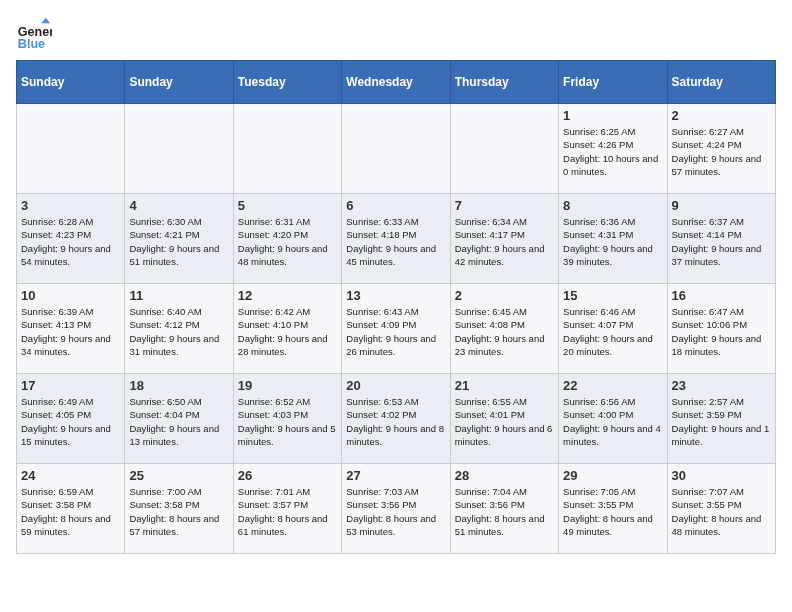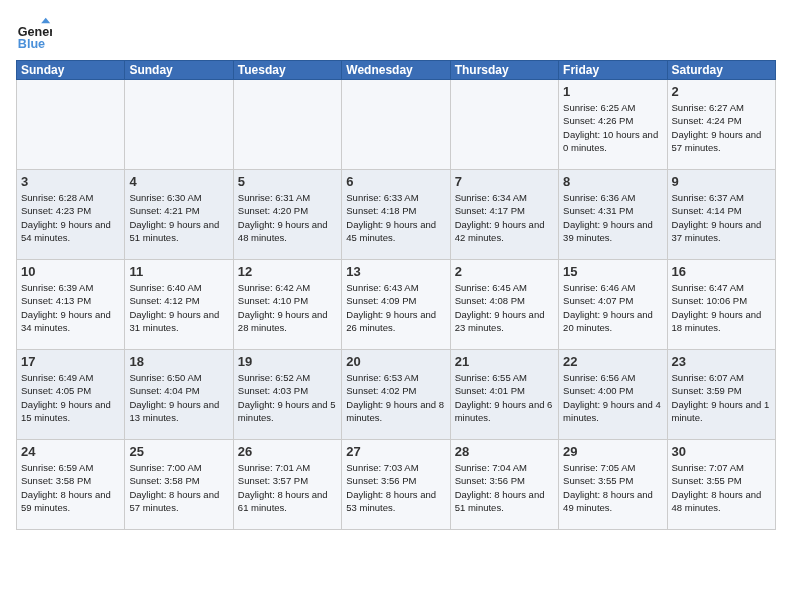--- a/index.html
+++ b/index.html
@@ -38,21 +38,21 @@
     table {
       width: 100%;
       border-collapse: collapse;
       table-layout: fixed;
     }
     thead tr th {
       background-color: #3a6db5;
       color: #fff;
       font-size: 12px;
       font-weight: bold;
-      padding: 2px 4px;
+      padding: 14px 4px;
       text-align: left;
       border: 1px solid #2a5a9a;
     }
     tbody tr td {
       vertical-align: top;
       font-size: 10px;
       color: #333;
       border: 1px solid #ccc;
       padding: 4px;
       height: 90px;
@@ -247,21 +247,21 @@
           <div class="cell-text">Daylight: 9 hours and 6 minutes.</div>
         </td>
         <td>
           <span class="day-number">22</span>
           <div class="cell-text">Sunrise: 6:56 AM</div>
           <div class="cell-text">Sunset: 4:00 PM</div>
           <div class="cell-text">Daylight: 9 hours and 4 minutes.</div>
         </td>
         <td>
           <span class="day-number">23</span>
-          <div class="cell-text">Sunrise: 6:07 AM</div>
+          <div class="cell-text">Sunrise: 2:57 AM</div>
           <div class="cell-text">Sunset: 3:59 PM</div>
           <div class="cell-text">Daylight: 9 hours and 1 minute.</div>
         </td>
       </tr>
       <tr>
         <td>
           <span class="day-number">24</span>
           <div class="cell-text">Sunrise: 6:59 AM</div>
           <div class="cell-text">Sunset: 3:58 PM</div>
           <div class="cell-text">Daylight: 8 hours and 59 minutes.</div>

